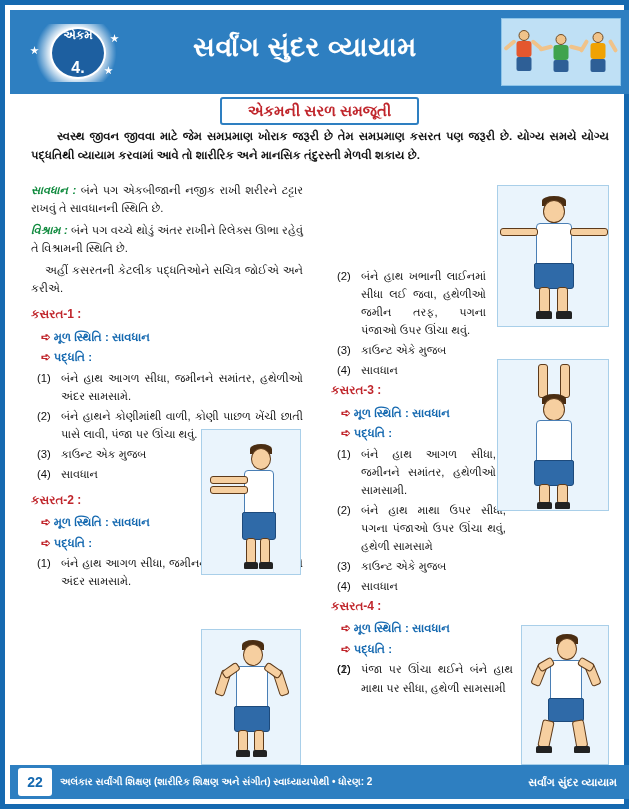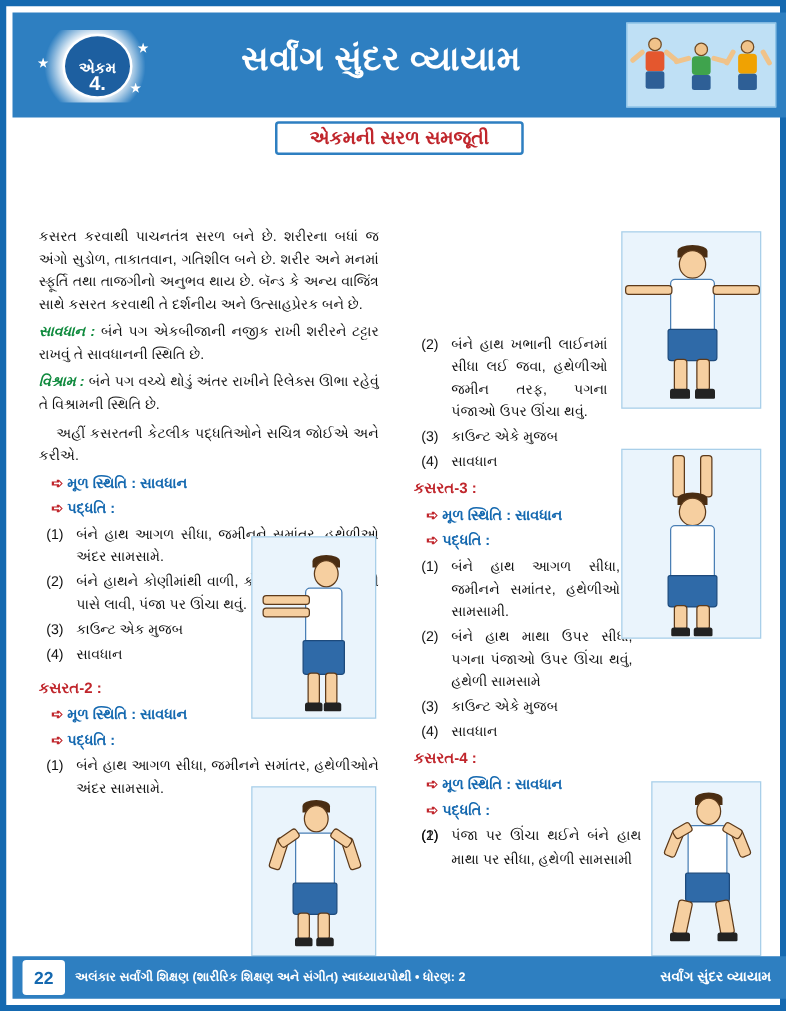--- a/index.html
+++ b/index.html
@@ -41,21 +41,21 @@
   .badge-circle {
     position: absolute;
     left: 24px; top: 5px;
     width: 56px; height: 52px;
     border-radius: 50%;
     background: #1d5fa0;
     border: 2px solid #ffffff;
     display: flex;
     flex-direction: column;
     align-items: center;
-    justify-content: flex-end;
+    justify-content: space-between;
     color: #ffffff;
     line-height: 1.05;
   }
   .badge-circle .t1 { font-size: 12px; font-weight: bold; }
   .badge-circle .t2 { font-size: 16px; font-weight: bold; }
   .badge-star {
     position: absolute;
     width: 9px; height: 9px;
     background: #ffffff;
     clip-path: polygon(50% 0%, 61% 35%, 98% 35%, 68% 57%, 79% 91%, 50% 70%, 21% 91%, 32% 57%, 2% 35%, 39% 35%);
@@ -278,37 +278,38 @@
         <div class="fm-arm" style="right:-3px; top:18px; transform:rotate(60deg);"></div>
         <div class="fm-legs" style="top:33px; height:13px;"></div>
       </div>
     </div>
   </div>
 
   <div class="subtitle-wrap">
     <div class="subtitle-box">એકમની સરળ સમજૂતી</div>
   </div>
 
+  <div class="intro">સ્વસ્થ જીવન જીવવા માટે જેમ સમપ્રમાણ ખોરાક જરૂરી છે તેમ સમપ્રમાણ કસરત પણ જરૂરી છે. યોગ્ય સમયે યોગ્ય પદ્ધતિથી વ્યાયામ કરવામાં આવે તો શારીરિક અને માનસિક તંદુરસ્તી મેળવી શકાય છે.</div>
 
   <div class="col col-left">
 
-    <div class="para">કસરત કરવાથી પાચનતંત્ર સરળ બને છે. શરીરના બધાં જ અંગો સુડોળ, તાકાતવાન, ગતિશીલ બને છે. શરીર અને મનમાં સ્ફૂર્તિ તથા તાજગીનો અનુભવ થાય છે. બૅન્ડ કે અન્ય વાજિંત્ર સાથે કસરત કરવાથી તે દર્શનીય અને ઉત્સાહપ્રેરક બને છે.</div>
 
     <div class="para">
       <span class="kw">સાવધાન :</span>
       <span>બંને પગ એકબીજાની નજીક રાખી શરીરને ટટ્ટાર રાખવું તે સાવધાનની સ્થિતિ છે.</span>
     </div>
 
     <div class="para">
       <span class="kw">વિશ્રામ :</span>
       <span>બંને પગ વચ્ચે થોડું અંતર રાખીને રિલેક્સ ઊભા રહેવું તે વિશ્રામની સ્થિતિ છે.</span>
     </div>
 
     <div class="para indent">અહીં કસરતની કેટલીક પદ્ધતિઓને સચિત્ર જોઈએ અને કરીએ.</div>
 
+    <div class="ex-head">કસરત-1 :</div>
     <div class="sub-head"><span class="arrow">➪</span><span>મૂળ સ્થિતિ : સાવધાન</span></div>
     <div class="sub-head"><span class="arrow">➪</span><span>પદ્ધતિ :</span></div>
     <ol class="steps">
       <li><span class="num">(1)</span><span>બંને હાથ આગળ સીધા, જમીનને સમાંતર, હથેળીઓ અંદર સામસામે.</span></li>
       <li><span class="num">(2)</span><span>બંને હાથને કોણીમાંથી વાળી, કોણી પાછળ ખેંચી છાતી પાસે લાવી, પંજા પર ઊંચા થવું.</span></li>
       <li><span class="num">(3)</span><span>કાઉન્ટ એક મુજબ</span></li>
       <li><span class="num">(4)</span><span>સાવધાન</span></li>
     </ol>
 
     <div class="ex-head">કસરત-2 :</div>

